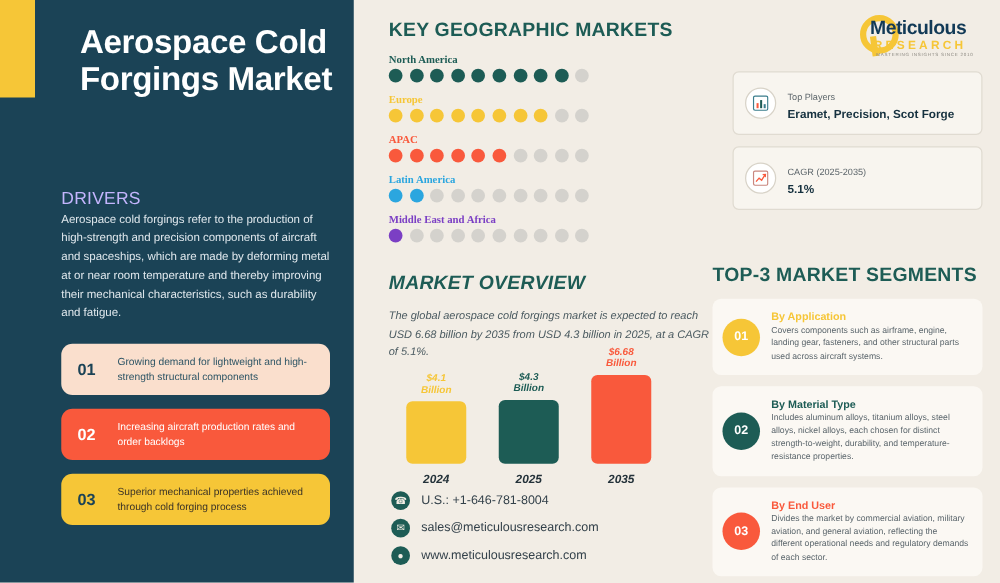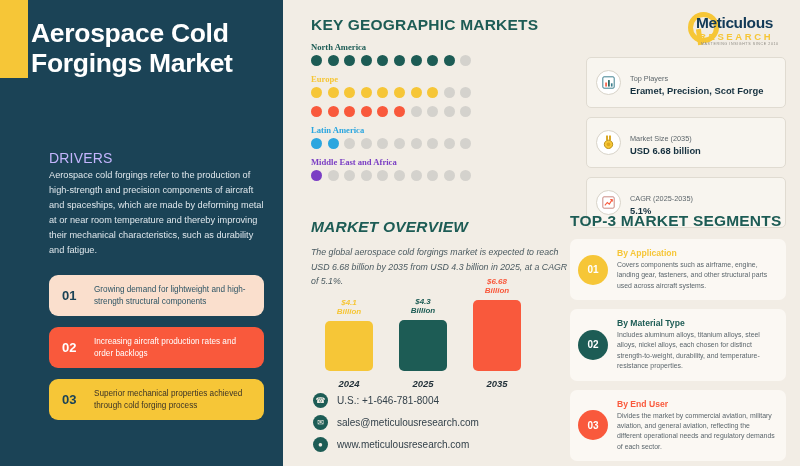--- a/index.html
+++ b/index.html
@@ -14,21 +14,21 @@
   
   .left-panel {
     width:283px; height:466px; background:#1b4356;
     position:relative; flex:0 0 283px;
   }
   .yellow-accent {
     position:absolute; left:0; top:0; width:28px; height:78px;
     background:#f6c637;
   }
   .main-title {
-    position:absolute; left:31px; top:18px; width:215px;
+    position:absolute; left:64px; top:18px; width:215px;
     color:#ffffff; font-size:26.5px; font-weight:bold;
     line-height:1.14; letter-spacing:-0.3px;
   }
   .drivers-wrap { position:absolute; left:49px; top:150px; width:215px; }
   .drivers-head {
     color:#c4b5fd; font-size:14px; font-weight:normal;
     letter-spacing:0.2px; margin-bottom:2px;
   }
   .drivers-body {
     color:#dfe7ec; font-size:9.2px; line-height:1.62;
@@ -194,20 +194,21 @@
               <span class="dot" style="background: rgb(246, 198, 55);"></span>
               <span class="dot" style="background: rgb(246, 198, 55);"></span>
               <span class="dot" style="background: rgb(246, 198, 55);"></span>
               <span class="dot" style="background: rgb(246, 198, 55);"></span>
               <span class="dot" style="background: rgb(246, 198, 55);"></span>
               <span class="dot"></span>
               <span class="dot"></span>
             </div>
           </div>
           <div class="geo-row">
+            <div class="geo-label" style="color: rgb(249, 89, 60);">APAC</div>
             <div class="dots">
               <span class="dot" style="background: rgb(249, 89, 60);"></span>
               <span class="dot" style="background: rgb(249, 89, 60);"></span>
               <span class="dot" style="background: rgb(249, 89, 60);"></span>
               <span class="dot" style="background: rgb(249, 89, 60);"></span>
               <span class="dot" style="background: rgb(249, 89, 60);"></span>
               <span class="dot" style="background: rgb(249, 89, 60);"></span>
               <span class="dot"></span>
               <span class="dot"></span>
               <span class="dot"></span>
@@ -295,31 +296,20 @@
               <rect x="1" y="1" width="14" height="14" rx="1.5" fill="none" stroke="#3a7d8c" stroke-width="1.2"></rect>
               <rect x="4" y="8" width="2" height="5" fill="#f9593c"></rect>
               <rect x="7.5" y="5" width="2" height="8" fill="#1d5c55"></rect>
               <rect x="11" y="9" width="2" height="4" fill="#3a7d8c"></rect>
             </svg>
           </span>
           <span><span class="info-label">Top Players</span><div class="info-value">Eramet, Precision, Scot Forge</div></span>
         </div>
         <div class="info-card">
           <span class="info-icon">
-            <svg width="13" height="15" viewBox="0 0 14 16">
-              <circle cx="7" cy="10" r="4.5" fill="#f6c637" stroke="#b58b12" stroke-width="1"></circle>
-              <circle cx="7" cy="10" r="2" fill="#e0a81c"></circle>
-              <rect x="4.4" y="0.5" width="2" height="5" fill="#d6a21a"></rect>
-              <rect x="7.6" y="0.5" width="2" height="5" fill="#d6a21a"></rect>
-            </svg>
-          </span>
-          <span><span class="info-label">Market Size (2035)</span><div class="info-value">USD 6.68 billion</div></span>
-        </div>
-        <div class="info-card">
-          <span class="info-icon">
             <svg width="13" height="13" viewBox="0 0 16 16">
               <rect x="1" y="1" width="14" height="14" rx="1.5" fill="none" stroke="#c9877f" stroke-width="1.2"></rect>
               <polyline points="3.5,11.5 6.5,8 9,10 12.5,4.5" fill="none" stroke="#f9593c" stroke-width="1.3"></polyline>
               <polyline points="10,4.5 12.8,4.3 12.6,7" fill="none" stroke="#f9593c" stroke-width="1.2"></polyline>
             </svg>
           </span>
           <span><span class="info-label">CAGR (2025-2035)</span><div class="info-value">5.1%</div></span>
         </div>
       </div>
 

